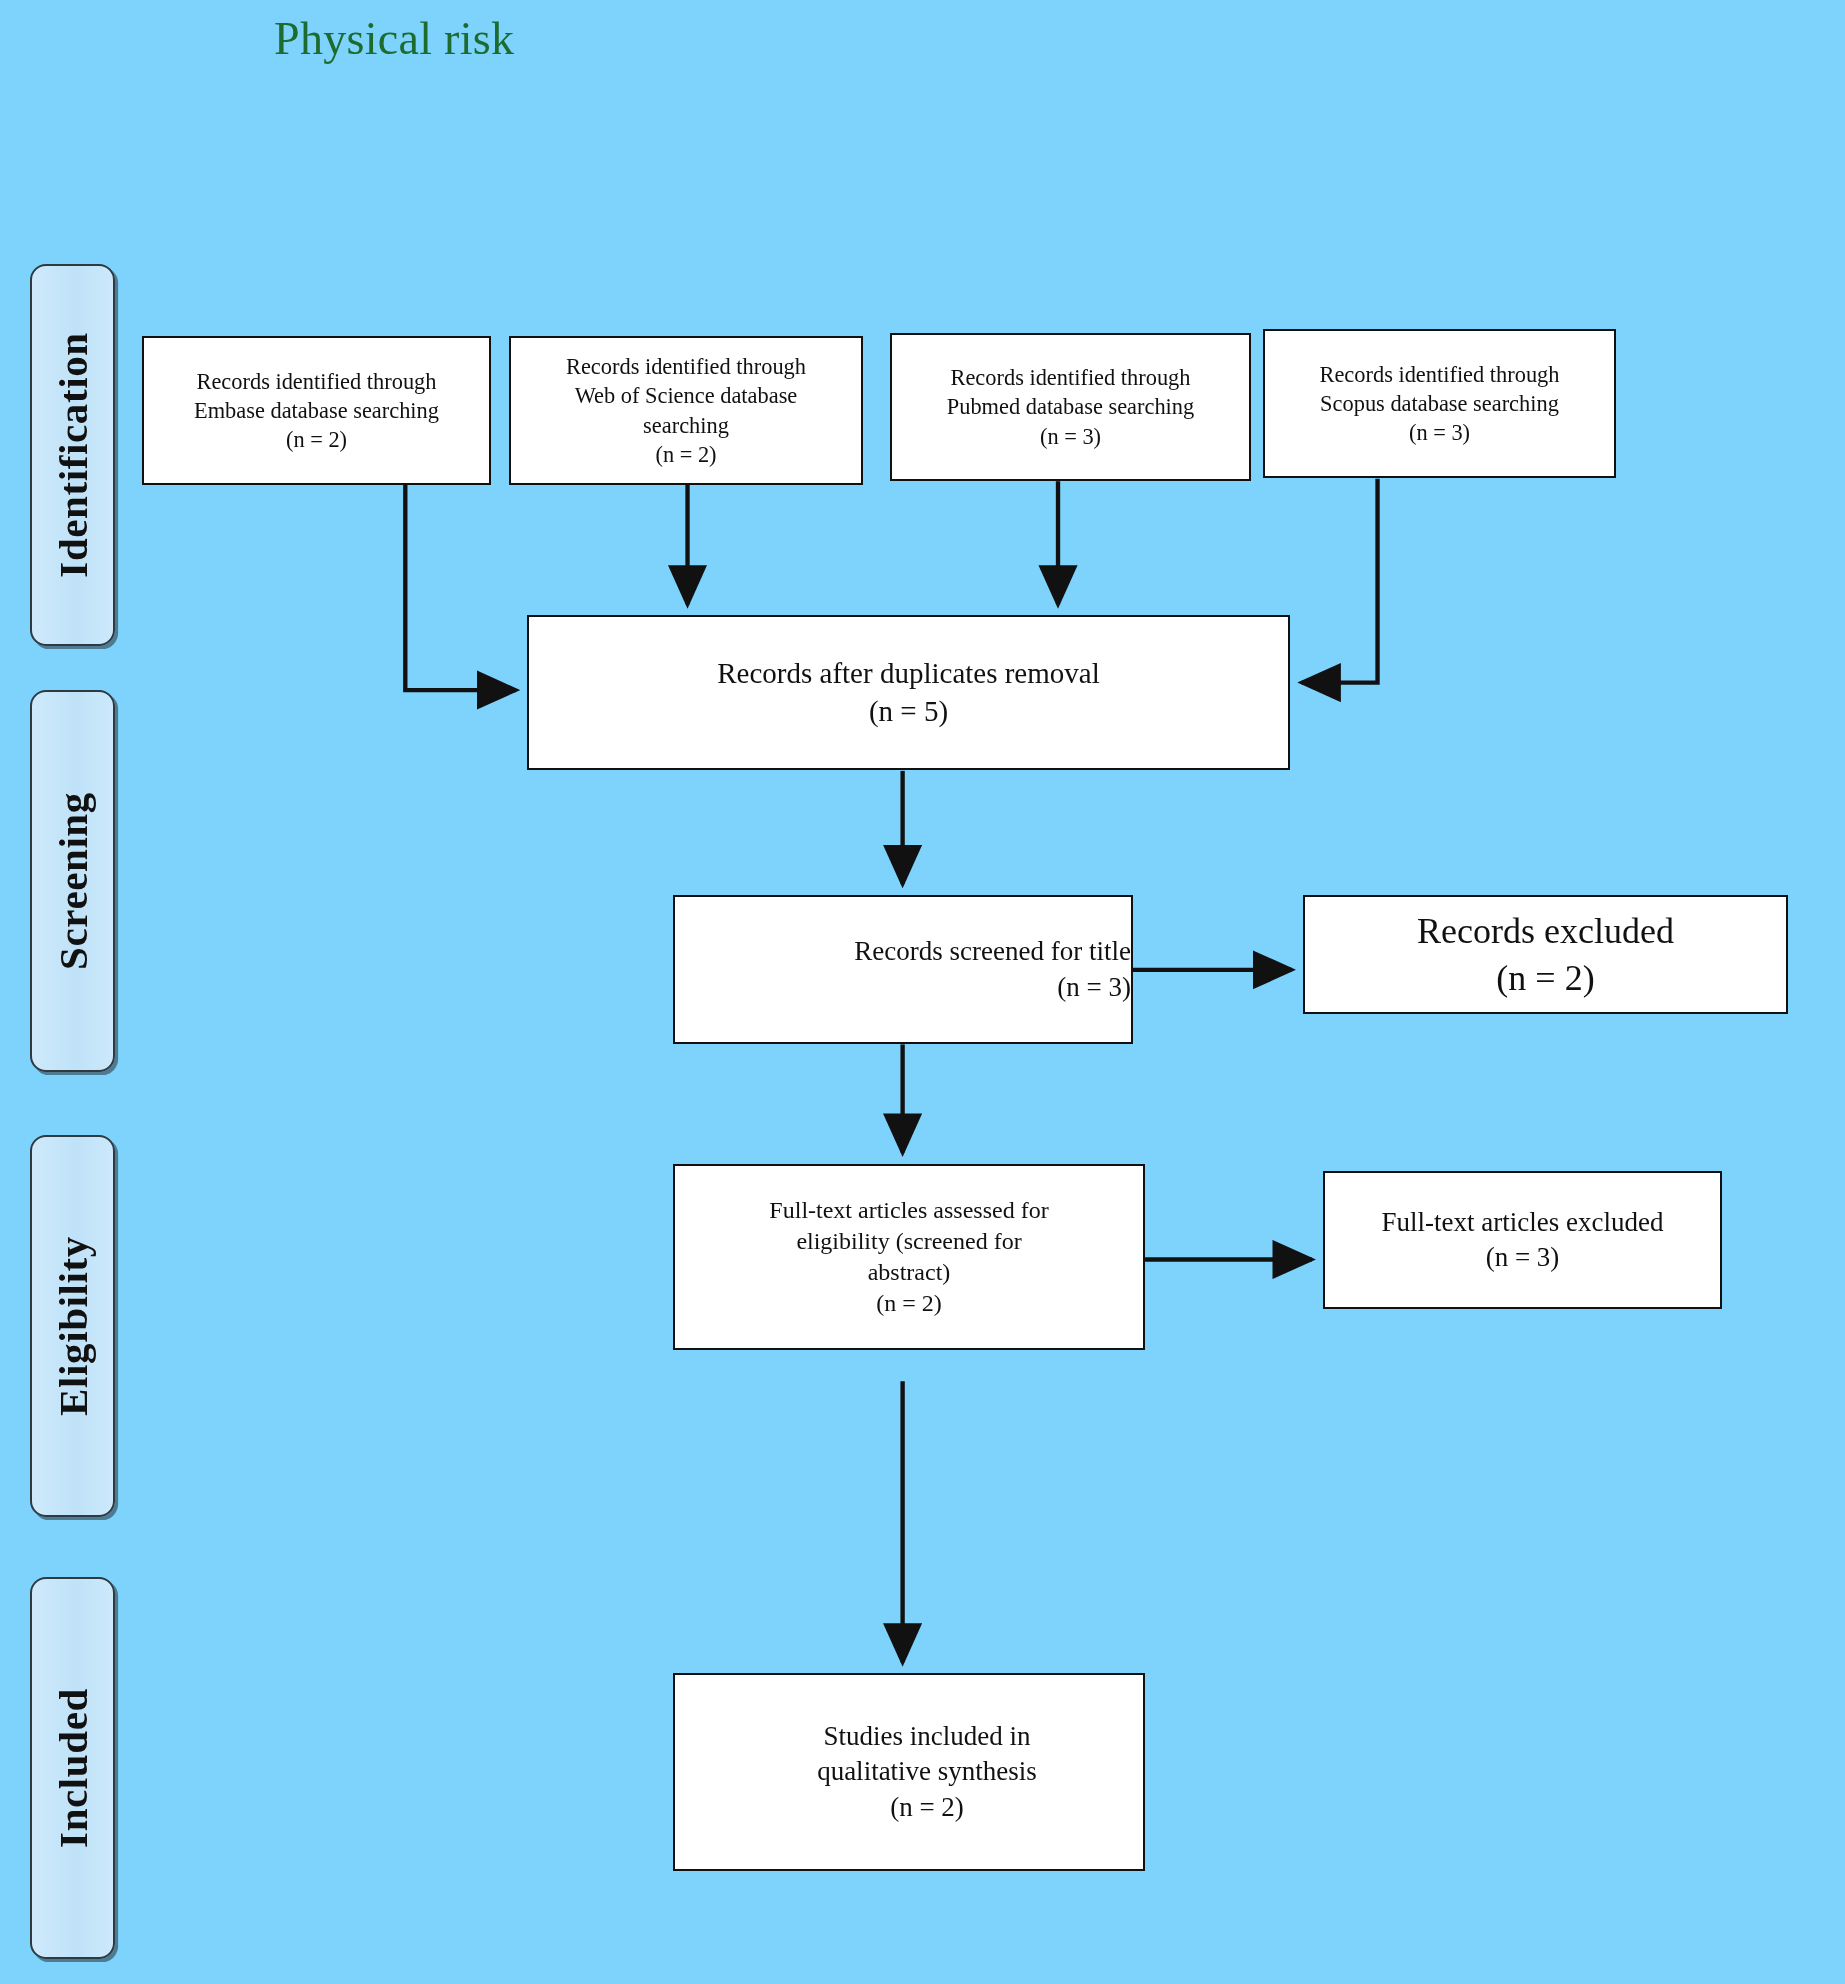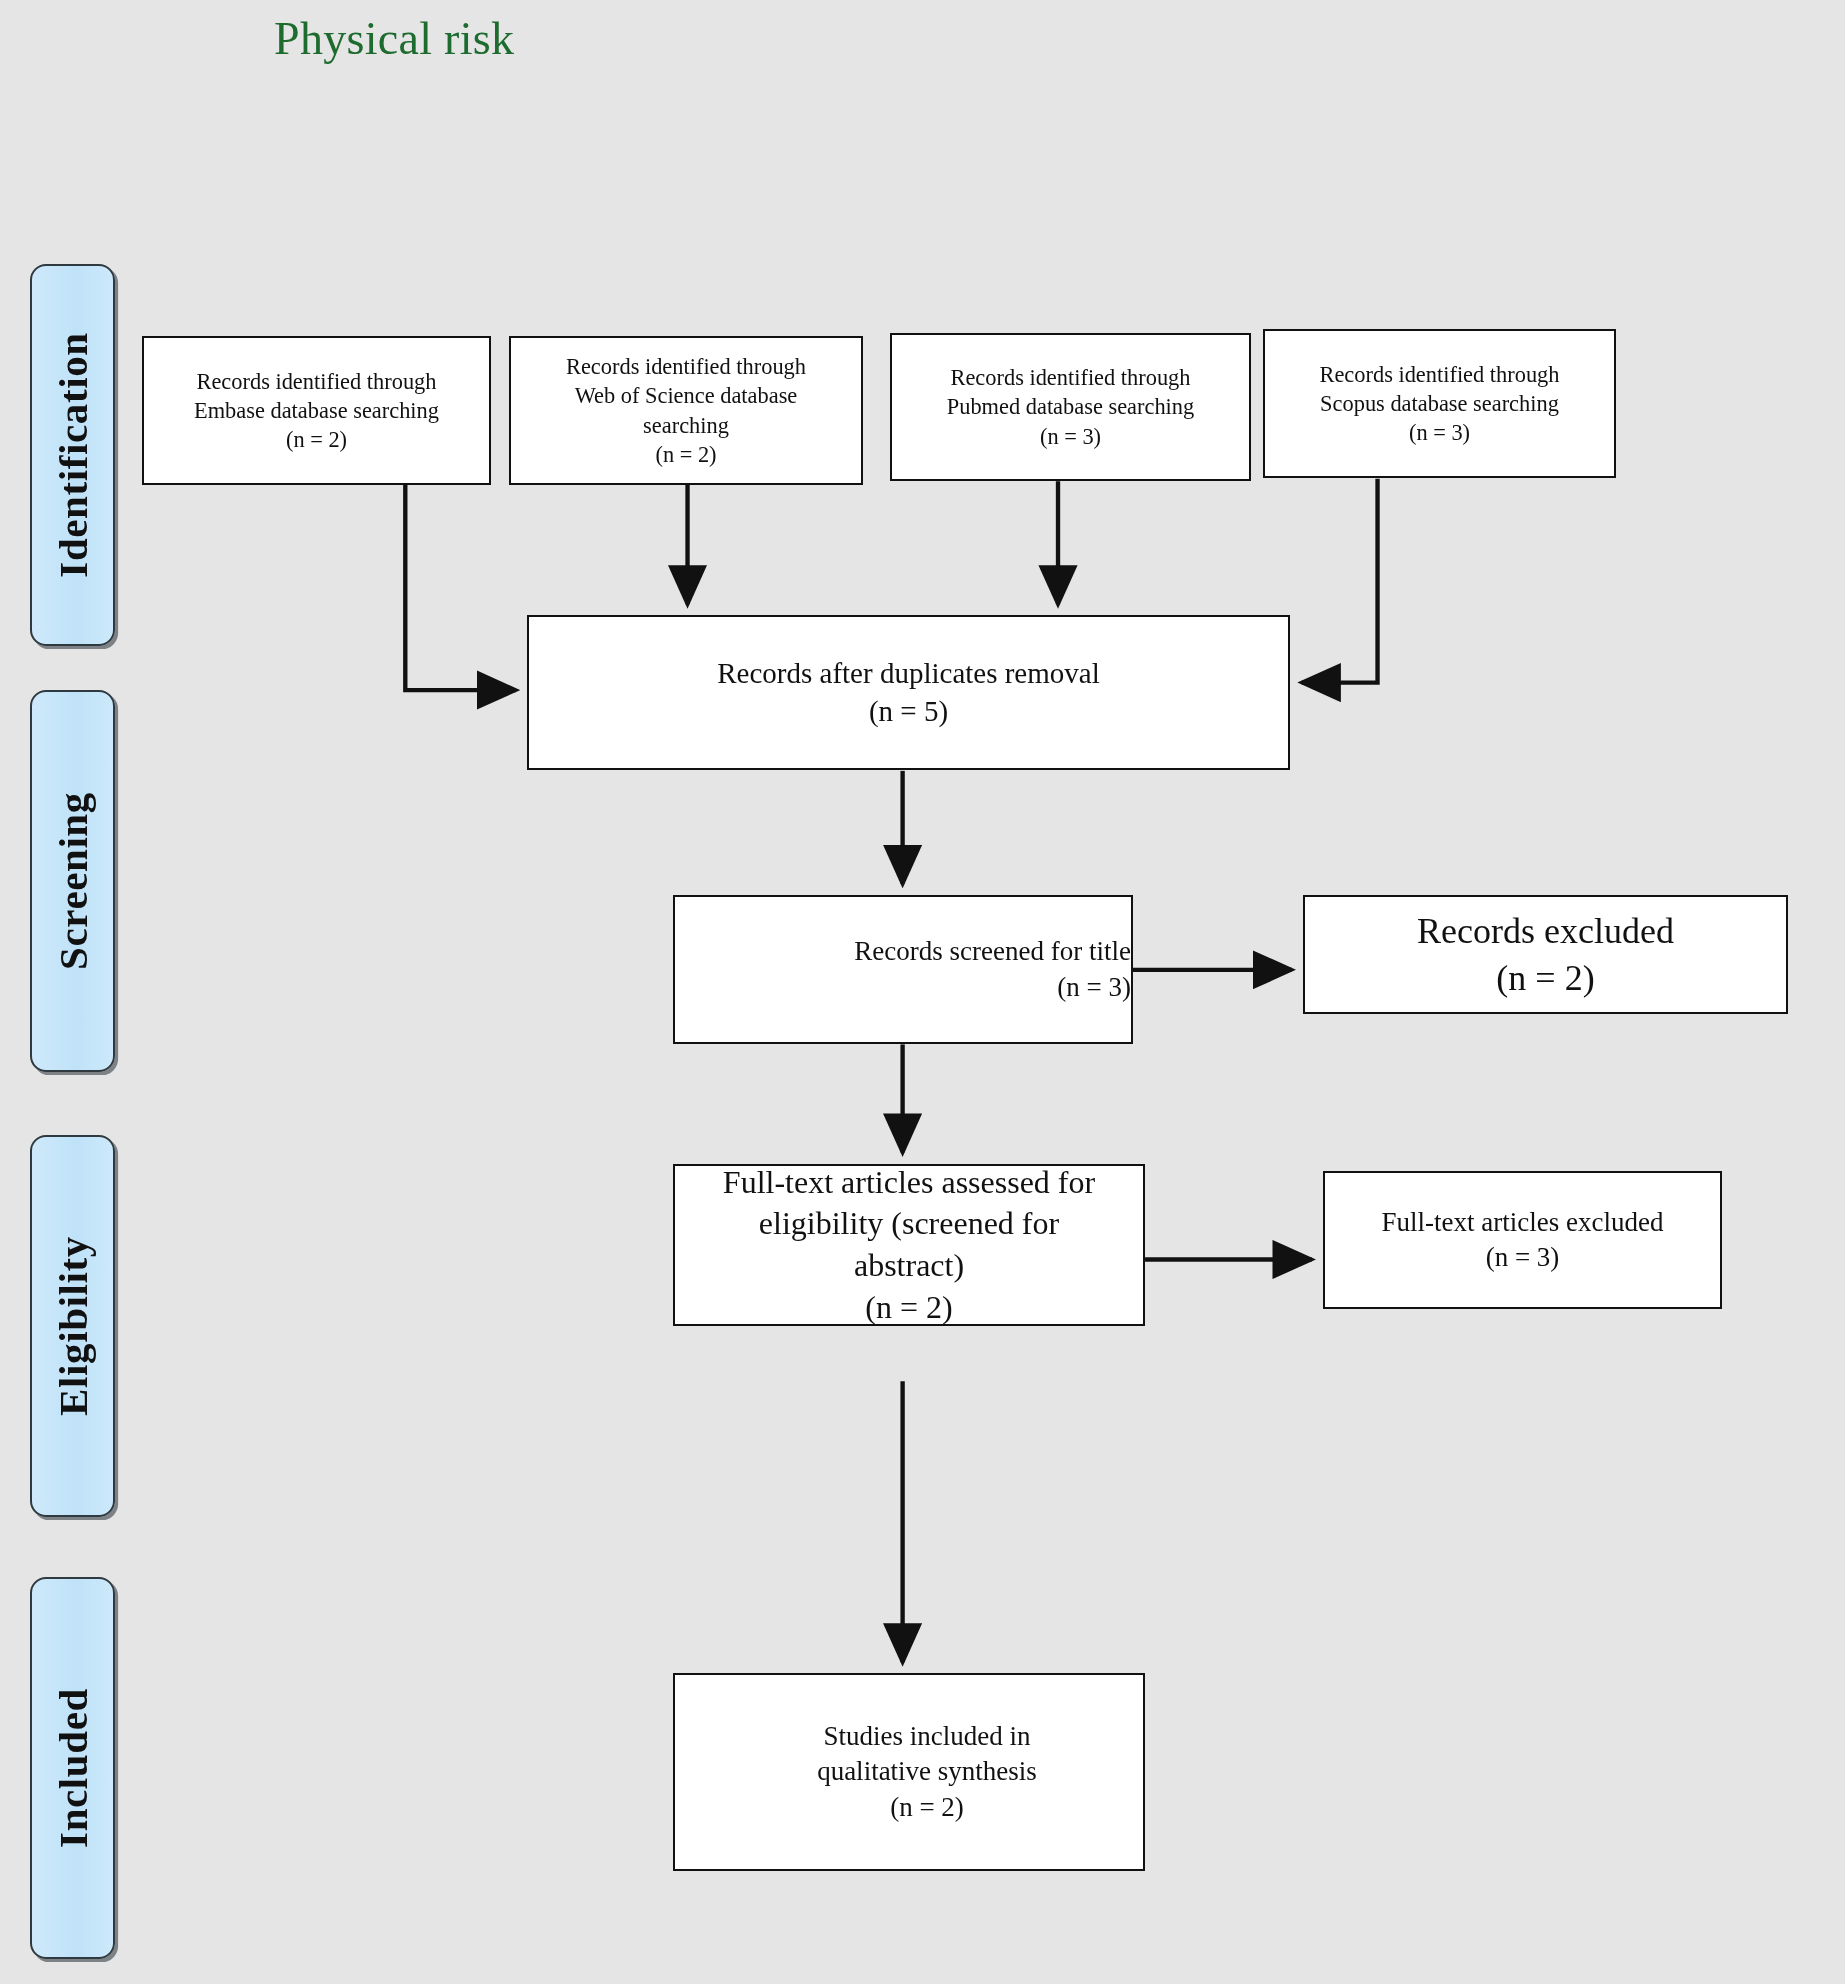--- a/index.html
+++ b/index.html
@@ -4,21 +4,21 @@
 <style>
   html, body {
     margin: 0;
     padding: 0;
     background: #ffffff;
   }
   #page {
     position: relative;
     width: 1845px;
     height: 1985px;
-    background: #e5e5e5;
+    background: #7dd3fc;
     font-family: "Liberation Serif", "DejaVu Serif", serif;
     overflow: hidden;
   }
 
   
   #diagram-title {
     position: absolute;
     left: 274px;
     top: 12.4px;
     font-size: 46px;
@@ -90,22 +90,22 @@
   #box-screened-title {
     left: 673px; top: 895px; width: 460px; height: 149px;
     font-size: 27px;
     align-items: flex-end;
   }
   #box-records-excluded {
     left: 1303px; top: 895px; width: 485px; height: 119px;
     font-size: 36px;
   }
   #box-fulltext-assessed {
-    left: 673px; top: 1164px; width: 472px; height: 162px;
-    font-size: 32px;
+    left: 673px; top: 1164px; width: 472px; height: 186px;
+    font-size: 24px;
   }
   #box-fulltext-excluded {
     left: 1323px; top: 1171px; width: 399px; height: 138px;
     font-size: 27px;
     justify-content: center;
   }
   #box-included-studies {
     left: 673px; top: 1673px; width: 472px; height: 198px;
     font-size: 27px;
     padding-left: 36px;

